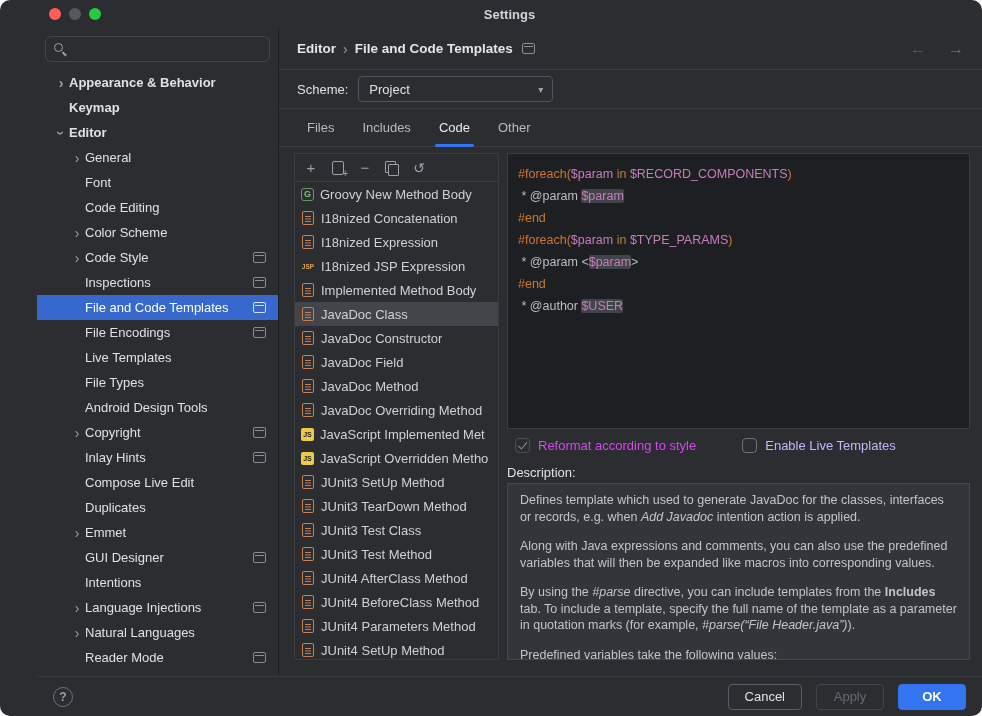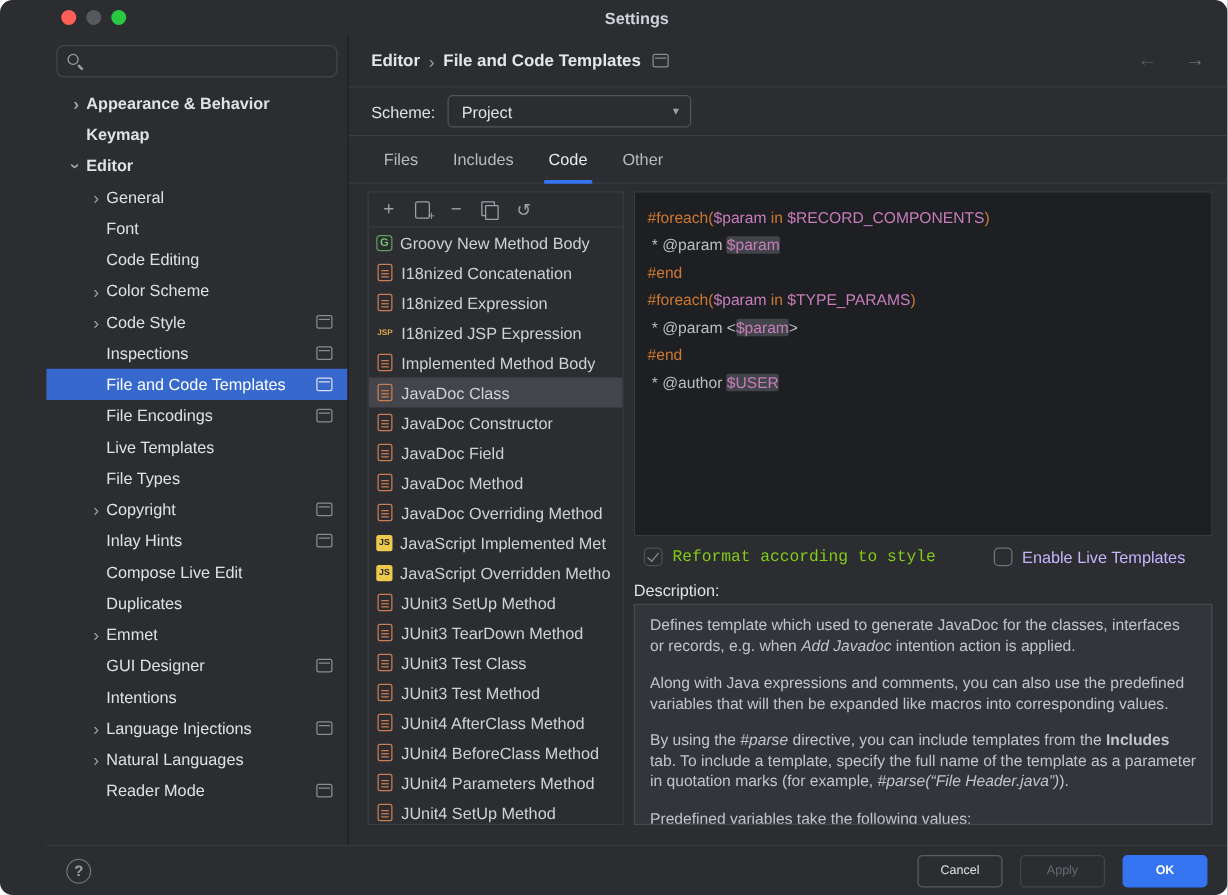--- a/index.html
+++ b/index.html
@@ -92,36 +92,36 @@
   .tok-v{color:#C77DBB;}
   .tok-vh{color:#C77DBB;background:#414449;border-radius:2px;}
   .tok-t{color:#BCBEC4;}
 
   .opts{height:32px;flex:none;display:flex;align-items:center;gap:46px;padding-left:8px;}
   .cb{display:flex;align-items:center;gap:8px;}
   .box{width:15px;height:15px;border:1px solid #6F737A;border-radius:4px;position:relative;flex:none;}
   .cb.disabled .box{border-color:#4C4F54;}
   .box.checked::after{content:'';position:absolute;left:4px;top:1px;width:4px;height:8px;
                       border-right:1.6px solid #8A8D93;border-bottom:1.6px solid #8A8D93;transform:rotate(40deg);}
-  .cb.disabled .cblabel{color:#84cc16;font-family:Liberation Mono, monospace;}
+  .cb.disabled .cblabel{color:#d946ef;}
   .cblabel{color:#c4b5fd;}
 
   .desc-label{height:22px;flex:none;display:flex;align-items:center;color:#DFE1E5;}
   .desc-panel{flex:1;border:1px solid #46484D;background:#323539;padding:8px 12px;overflow:hidden;
               font-size:12.5px;line-height:16.5px;color:#C2C4C9;}
   .dpar{margin:0 0 13px 0;}
   .it{font-style:italic;}
   .bo{font-weight:bold;}
 
   
   .footer{height:40px;flex:none;display:flex;align-items:center;padding:0 16px;border-top:1px solid #393B40;}
   .help{width:20px;height:20px;border:1.5px solid #6F737A;border-radius:50%;color:#9DA0A8;
         display:flex;align-items:center;justify-content:center;font-size:12px;font-weight:bold;}
   .fbtns{margin-left:auto;display:flex;gap:14px;}
-  .btn{height:26px;min-width:68px;padding:0 16px;border-radius:4px;display:flex;align-items:center;justify-content:center;font-size:10px;}
+  .btn{height:26px;min-width:68px;padding:0 16px;border-radius:4px;display:flex;align-items:center;justify-content:center;font-size:13px;}
   .btn.cancel{border:1px solid #5A5D63;color:#DFE1E5;background:transparent;}
   .btn.apply{border:1px solid #43454A;color:#666A71;background:transparent;}
   .btn.ok{background:#3574F0;color:#FFFFFF;border:1px solid #3574F0;font-weight:bold;}
 </style>
 </head>
 <body>
 
 <div class="window">
 
   <div class="titlebar">
@@ -188,20 +188,24 @@
             <span class="tlabel">File Encodings</span>
             <span class="badge-ico"></span>
           </div>
           <div class="trow lvl1">
             <span class="chev"></span>
             <span class="tlabel">Live Templates</span>
           </div>
           <div class="trow lvl1">
             <span class="chev"></span>
             <span class="tlabel">File Types</span>
+          </div>
+          <div class="trow lvl1">
+            <span class="chev"></span>
+            <span class="tlabel">Android Design Tools</span>
           </div>
           <div class="trow lvl1">
             <span class="chev">›</span>
             <span class="tlabel">Copyright</span>
             <span class="badge-ico"></span>
           </div>
           <div class="trow lvl1">
             <span class="chev"></span>
             <span class="tlabel">Inlay Hints</span>
             <span class="badge-ico"></span>

